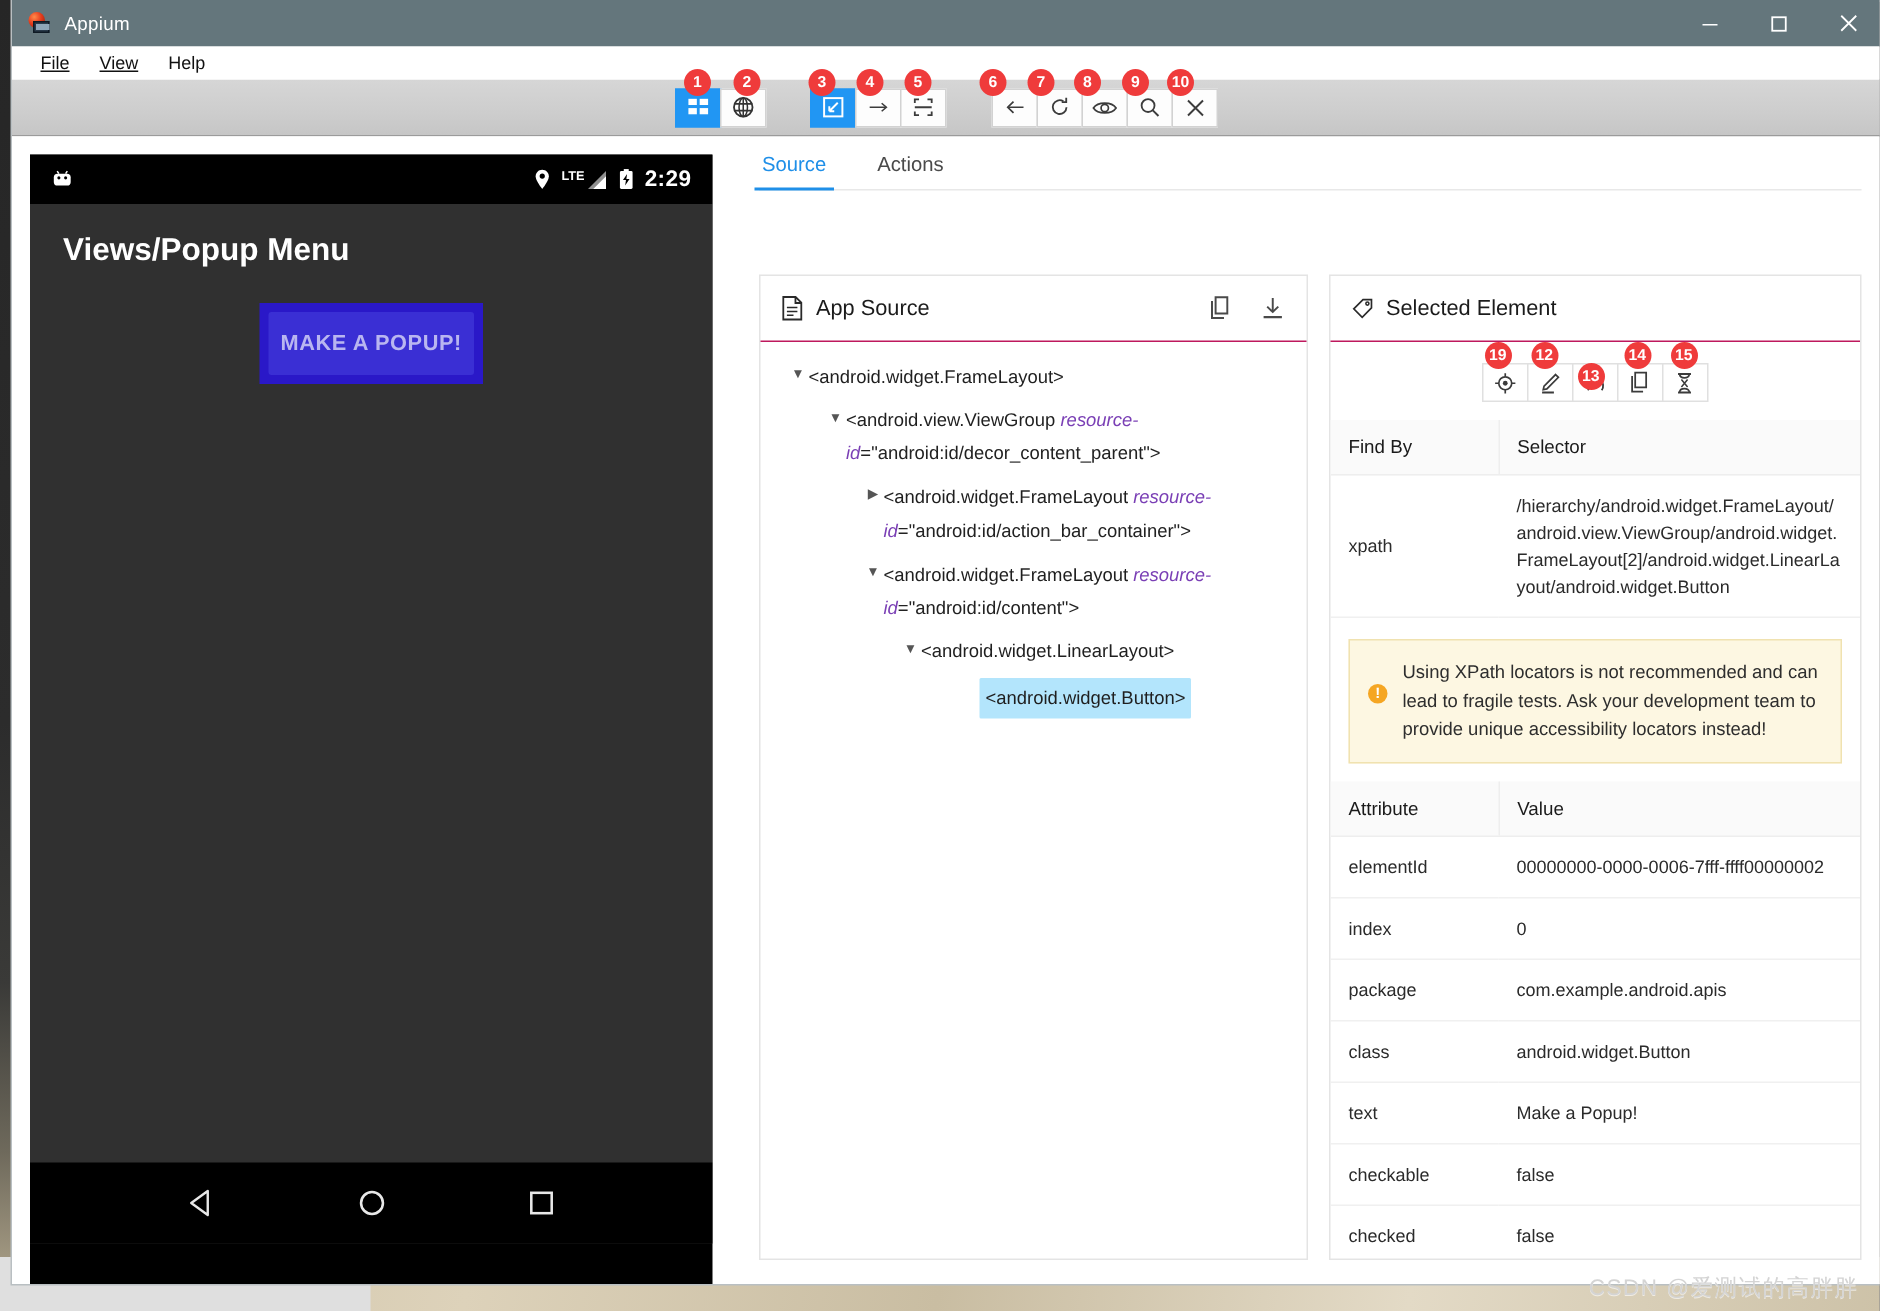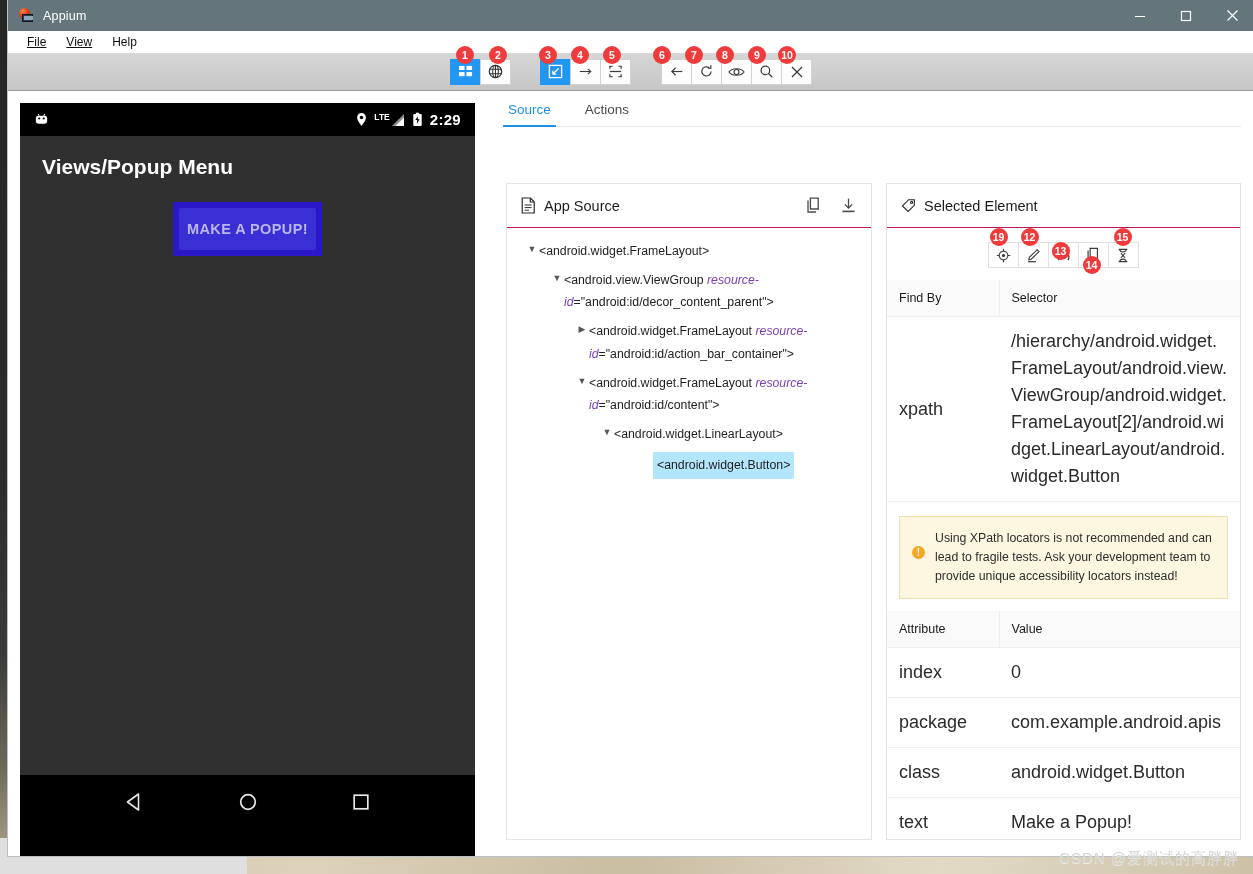--- a/index.html
+++ b/index.html
@@ -246,21 +246,21 @@
   }
 
   table.kv { width: 100%; border-collapse: collapse; table-layout: fixed; }
   table.kv th {
     text-align: left; font-size: 12.5px; font-weight: normal; color: #1a1a1a;
     background: #fafafa; padding: 11px 12px; border-bottom: 1px solid #eee;
   }
   table.kv th.c1, table.kv td.c1 { width: 112px; }
   table.kv th.c2 { border-left: 1px solid #eee; }
   table.kv td {
-    font-size: 18px; color: #2b2b2b; padding: 11px 12px;
+    font-size: 12px; color: #2b2b2b; padding: 11px 12px;
     border-bottom: 1px solid #f0f0f0; vertical-align: middle;
     word-break: break-all; line-height: 1.5;
   }
   .warn {
     margin: 14px 12px 12px 12px;
     background: #fdf7e2; border: 1px solid #f0e2b0;
     display: flex; gap: 10px; padding: 12px 14px 12px 12px;
     font-size: 12.3px; color: #2e2e2e; line-height: 1.55;
   }
   .warn-dot {
@@ -545,21 +545,21 @@
               <span>Selected Element</span>
             </div>
           </div>
 
           <div id="sel-body">
 
             <div id="sel-actions" style="position:relative;">
               <div class="badge" style="left:calc(50% - 74px); top:0px;">19</div>
               <div class="badge" style="left:calc(50% - 43px); top:0px;">12</div>
               <div class="badge" style="left:calc(50% - 12px); top:14px;">13</div>
-              <div class="badge" style="left:calc(50% + 19px); top:0px;margin-top:28px;">14</div>
+              <div class="badge" style="left:calc(50% + 19px); top:0px;">14</div>
               <div class="badge" style="left:calc(50% + 50px); top:0px;">15</div>
 
               <div class="sa-btn">
                 <svg width="15" height="15" viewBox="0 0 16 16">
                   <circle cx="8" cy="8" r="4.6" fill="none" stroke="#3b3b3b" stroke-width="1.2"></circle>
                   <circle cx="8" cy="8" r="1.7" fill="#3b3b3b"></circle>
                   <path d="M8 0.8 V3.2 M8 12.8 V15.2 M0.8 8 H3.2 M12.8 8 H15.2" stroke="#3b3b3b" stroke-width="1.2"></path>
                 </svg>
               </div>
               <div class="sa-btn">
@@ -611,20 +611,24 @@
 
             <table class="kv">
               <thead>
                 <tr>
                   <th class="c1">Attribute</th>
                   <th class="c2">Value</th>
                 </tr>
               </thead>
               <tbody>
                 <tr>
+                  <td class="c1">elementId</td>
+                  <td>00000000-0000-0006-7fff-ffff00000002</td>
+                </tr>
+                <tr>
                   <td class="c1">index</td>
                   <td>0</td>
                 </tr>
                 <tr>
                   <td class="c1">package</td>
                   <td>com.example.android.apis</td>
                 </tr>
                 <tr>
                   <td class="c1">class</td>
                   <td>android.widget.Button</td>

